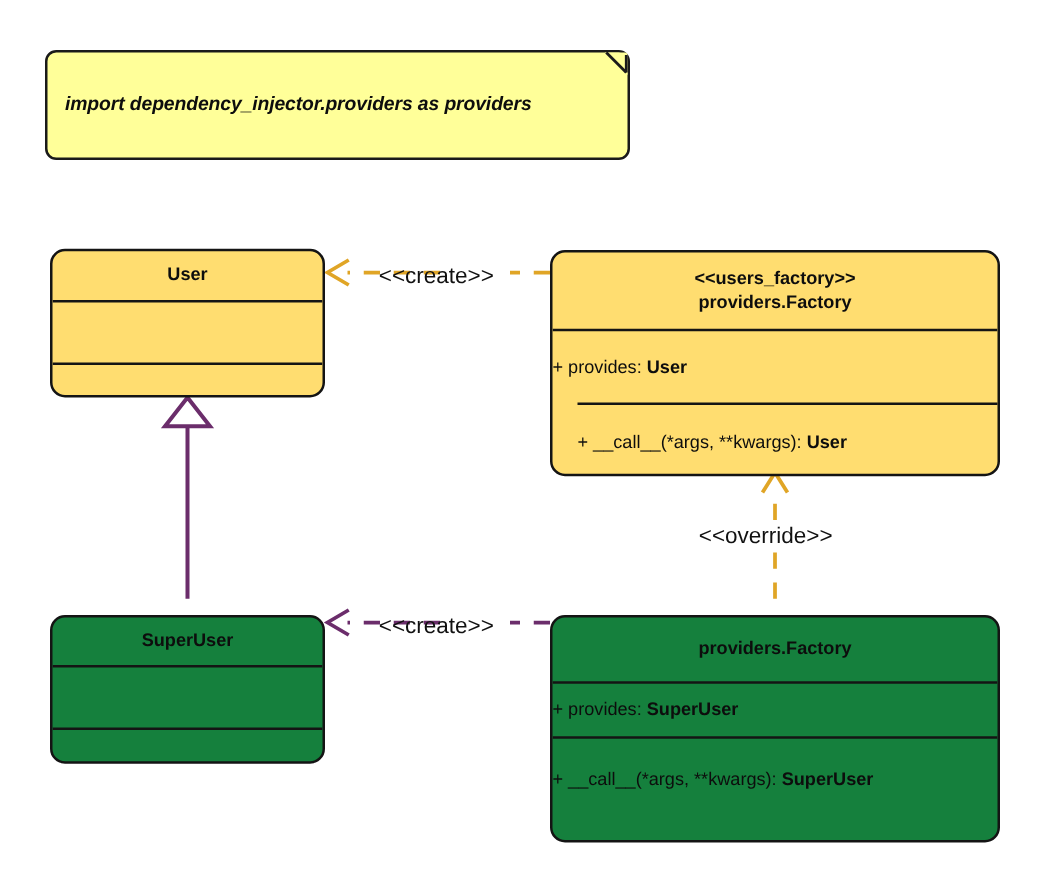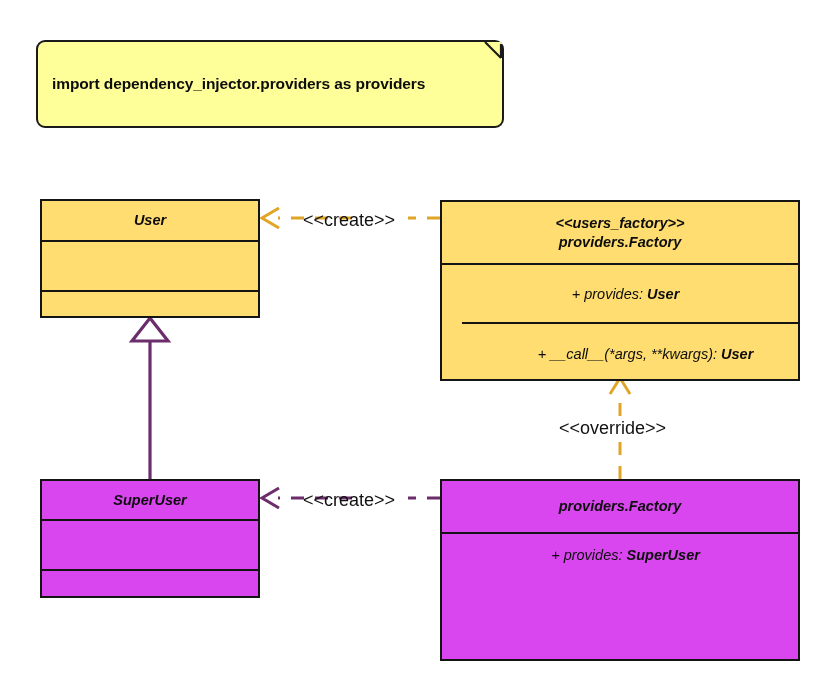--- a/index.html
+++ b/index.html
@@ -25,20 +25,21 @@
   
   .note {
     position: absolute;
     box-sizing: border-box;
     background: #ffff99;
     border: 2.5px solid #1a1a1a;
     border-radius: 9px;
     display: flex;
     align-items: center;
     justify-content: flex-start;
+    font-style: italic;
   }
   .note-text {
     font-size: 15.5px;
     font-weight: bold;
     color: #0d0d0d;
     padding-left: 14px;
     letter-spacing: -0.1px;
     white-space: nowrap;
   }
   .note-fold {
@@ -47,41 +48,39 @@
     right: -1px;
     width: 20px;
     height: 20px;
   }
 
   
   .uml-class {
     position: absolute;
     box-sizing: border-box;
     border: 2.5px solid #141414;
-    border-radius: 0;
+    border-radius: 12px;
     overflow: hidden;
-    font-style: italic;
   }
   .uml-class.yellow { background: #ffdd70; }
-  .uml-class.purple { background: #d946ef; }
+  .uml-class.purple { background: #15803d; margin-top: 13px; }
 
   .compartment {
     box-sizing: border-box;
     display: flex;
     align-items: center;
     width: 100%;
   }
   .compartment.title {
     justify-content: center;
     text-align: center;
     flex-direction: column;
   }
   .compartment.member {
-    justify-content: center;
-    padding-left: 11px;
+    justify-content: flex-start;
   }
   .divider { border-top: 2.5px solid #141414; }
 
   .class-name {
     font-size: 14.5px;
     font-weight: bold;
     color: #0d0d0d;
     line-height: 1.25;
     white-space: nowrap;
   }
@@ -181,19 +180,24 @@
 
 <div class="uml-class purple" style="left:440px; top:479px; width:360px; height:182px;">
   <div class="compartment title" style="height:51px;">
     <span class="class-name">providers.Factory</span>
   </div>
   <div class="compartment member divider" style="height:44px;">
     <span class="member-text">
       <span>+ provides: </span><b>SuperUser</b>
     </span>
   </div>
+  <div class="compartment member divider" style="height:67px;">
+    <span class="member-text">
+      <span>+ __call__(*args, **kwargs): </span><b>SuperUser</b>
+    </span>
+  </div>
 </div>
 
 <span class="edge-label" style="left:303px; top:210px;">&lt;&lt;create&gt;&gt;</span>
 
 <span class="edge-label" style="left:303px; top:490px;">&lt;&lt;create&gt;&gt;</span>
 
 <span class="edge-label" style="left:559px; top:418px;text-align:right;">&lt;&lt;override&gt;&gt;</span>
 
 </body></html>

